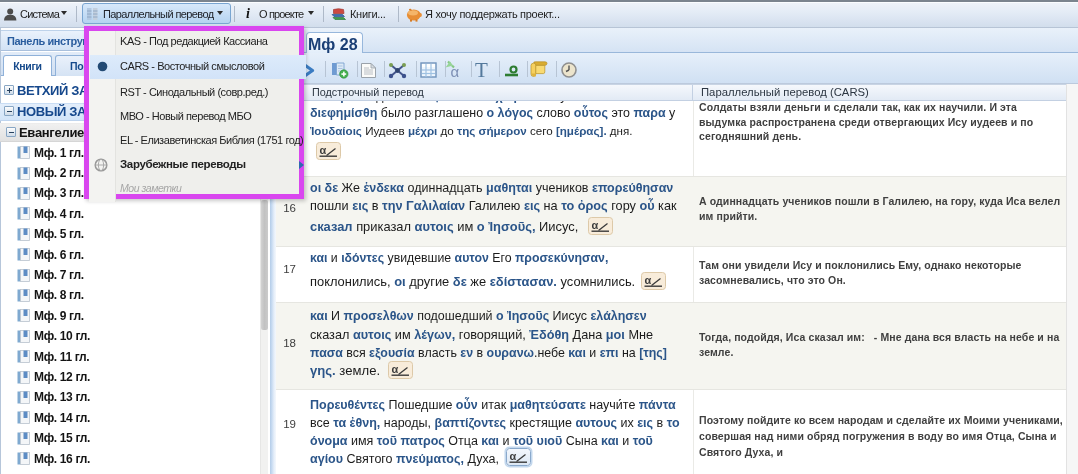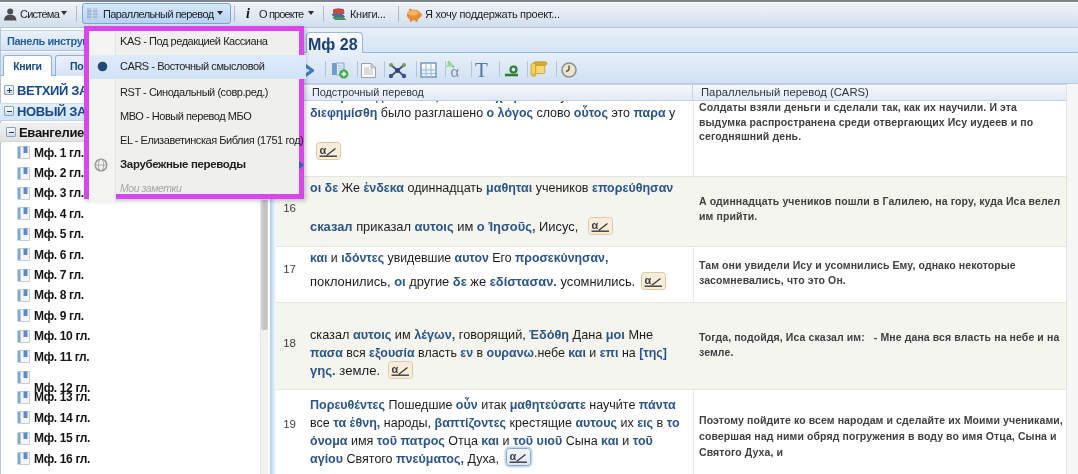--- a/index.html
+++ b/index.html
@@ -198,21 +198,21 @@
       <rect x="0.5" y="0.5" width="3" height="12" fill="#7fa9d0"></rect>
       <rect x="3.5" y="0.5" width="9" height="12" fill="#f4f6f8" stroke="#b9c2cc" stroke-width="0.8"></rect>
       <rect x="6.5" y="0.5" width="4" height="6.5" fill="#5d8cc4"></rect>
     </svg>
     <span class="chap" style="left:34px;top:349.6px">Мф. 11 гл.</span>
     <svg class="cicon" style="left:17px;top:370.5px" width="13" height="13" viewBox="0 0 13 13">
       <rect x="0.5" y="0.5" width="3" height="12" fill="#7fa9d0"></rect>
       <rect x="3.5" y="0.5" width="9" height="12" fill="#f4f6f8" stroke="#b9c2cc" stroke-width="0.8"></rect>
       <rect x="6.5" y="0.5" width="4" height="6.5" fill="#5d8cc4"></rect>
     </svg>
-    <span class="chap" style="left:34px;top:381px">Мф. 12 гл.</span>
+    <span class="chap" style="left:34px;top:370px">Мф. 12 гл.</span>
     <svg class="cicon" style="left:17px;top:390.9px" width="13" height="13" viewBox="0 0 13 13">
       <rect x="0.5" y="0.5" width="3" height="12" fill="#7fa9d0"></rect>
       <rect x="3.5" y="0.5" width="9" height="12" fill="#f4f6f8" stroke="#b9c2cc" stroke-width="0.8"></rect>
       <rect x="6.5" y="0.5" width="4" height="6.5" fill="#5d8cc4"></rect>
     </svg>
     <span class="chap" style="left:34px;top:390.4px">Мф. 13 гл.</span>
     <svg class="cicon" style="left:17px;top:411.29999999999995px" width="13" height="13" viewBox="0 0 13 13">
       <rect x="0.5" y="0.5" width="3" height="12" fill="#7fa9d0"></rect>
       <rect x="3.5" y="0.5" width="9" height="12" fill="#f4f6f8" stroke="#b9c2cc" stroke-width="0.8"></rect>
       <rect x="6.5" y="0.5" width="4" height="6.5" fill="#5d8cc4"></rect>
@@ -333,42 +333,45 @@
  <div class="grow alt" style="top:202px;height:87px"></div>
  <div class="grow" style="top:289px;height:185px;border-bottom:none"></div>
 
  <div class="vnum" style="top:101px">16</div>
  <div class="vnum" style="top:162px">17</div>
  <div class="vnum" style="top:236px">18</div>
  <div class="vnum" style="top:317px">19</div>
 
  <div class="gl" style="left:34px;top:-12px;font-size:12.4px"><span class="gk">εποίησαν</span> сделали <span class="gk">ως</span> как <span class="gk">εδιδάχθησαν.</span> научены. <span class="gk">Και</span> И</div>
  <div class="gl" style="left:34px;top:5px;font-size:12.45px"><span class="gk">διεφημίσθη</span> было разглашено <span class="gk">ο λόγος</span> слово <span class="gk">οὗτος</span> это <span class="gk">παρα</span> у</div>
+ <div class="gl" style="left:34px;top:23px;font-size:11.6px"><span class="gk">Ἰουδαίοις</span> Иудеев <span class="gk">μέχρι</span> до <span class="gk">της σήμερον</span> сего <span class="gk">[ημέρας].</span> дня.</div>
  <div class="abtn" style="left:40px;top:41px"><svg width="23" height="16">
         <text x="2.5" y="10.5" font-size="11" font-weight="bold" fill="#3a3a3a" font-family="Liberation Sans,sans-serif">α</text>
         <line x1="9.5" y1="12.5" x2="18.5" y2="5.5" stroke="#3a3a3a" stroke-width="1.3"></line>
         <line x1="2.5" y1="13.2" x2="20" y2="13.2" stroke="#3a3a3a" stroke-width="1.4"></line>
       </svg></div>
 
  <div class="gl" style="left:34px;top:80px;font-size:12.5px"><span class="gk">οι δε</span> Же <span class="gk">ἑνδεκα</span> одиннадцать <span class="gk">μαθηται</span> учеников <span class="gk">επορεύθησαν</span></div>
+ <div class="gl" style="left:34px;top:98px;font-size:12.7px">пошли <span class="gk">εις</span> в <span class="gk">την Γαλιλαίαν</span> Галилею <span class="gk">εις</span> на <span class="gk">το ὀρος</span> гору <span class="gk">οὗ</span> как</div>
  <div class="gl" style="left:34px;top:118px;font-size:12.9px"><span class="gk">сказал</span> приказал <span class="gk">αυτοις</span> им <span class="gk">ο Ἰησοῦς,</span> Иисус,</div>
  <div class="abtn" style="left:312px;top:116px"><svg width="23" height="16">
         <text x="2.5" y="10.5" font-size="11" font-weight="bold" fill="#3a3a3a" font-family="Liberation Sans,sans-serif">α</text>
         <line x1="9.5" y1="12.5" x2="18.5" y2="5.5" stroke="#3a3a3a" stroke-width="1.3"></line>
         <line x1="2.5" y1="13.2" x2="20" y2="13.2" stroke="#3a3a3a" stroke-width="1.4"></line>
       </svg></div>
 
  <div class="gl" style="left:34px;top:150px;font-size:12.3px"><span class="gk">και</span> и <span class="gk">ιδόντες</span> увидевшие <span class="gk">αυτον</span> Его <span class="gk">προσεκύνησαν,</span></div>
  <div class="gl" style="left:34px;top:173px;font-size:12.9px">поклонились, <span class="gk">οι</span> другие <span class="gk">δε</span> же <span class="gk">εδίστασαν.</span> усомнились.</div>
  <div class="abtn" style="left:365px;top:171px"><svg width="23" height="16">
         <text x="2.5" y="10.5" font-size="11" font-weight="bold" fill="#3a3a3a" font-family="Liberation Sans,sans-serif">α</text>
         <line x1="9.5" y1="12.5" x2="18.5" y2="5.5" stroke="#3a3a3a" stroke-width="1.3"></line>
         <line x1="2.5" y1="13.2" x2="20" y2="13.2" stroke="#3a3a3a" stroke-width="1.4"></line>
       </svg></div>
 
+ <div class="gl" style="left:34px;top:208px;font-size:12.45px"><span class="gk">και</span> И <span class="gk">προσελθων</span> подошедший <span class="gk">ο Ἰησοῦς</span> Иисус <span class="gk">ελάλησεν</span></div>
  <div class="gl" style="left:34px;top:245px;font-size:12.4px"><span class="gk">πασα</span> вся <span class="gk">εξουσία</span> власть <span class="gk">εν</span> в <span class="gk">ουρανω</span>.небе <span class="gk">και</span> и <span class="gk">επι</span> на <span class="gk">[της]</span></div>
  <div class="gl" style="left:34px;top:227px;font-size:12.7px">сказал <span class="gk">αυτοις</span> им <span class="gk">λέγων,</span> говорящий, <span class="gk">Ἐδόθη</span> Дана <span class="gk">μοι</span> Мне</div>
  <div class="gl" style="left:34px;top:262px;font-size:13.1px"><span class="gk">γης.</span> земле.</div>
  <div class="abtn" style="left:112px;top:260px"><svg width="23" height="16">
         <text x="2.5" y="10.5" font-size="11" font-weight="bold" fill="#3a3a3a" font-family="Liberation Sans,sans-serif">α</text>
         <line x1="9.5" y1="12.5" x2="18.5" y2="5.5" stroke="#3a3a3a" stroke-width="1.3"></line>
         <line x1="2.5" y1="13.2" x2="20" y2="13.2" stroke="#3a3a3a" stroke-width="1.4"></line>
       </svg></div>
 
  <div class="gl" style="left:34px;top:297px;font-size:12.5px"><span class="gk">Πορευθέντες</span> Пошедшие <span class="gk">οὖν</span> итак <span class="gk">μαθητεύσατε</span> научи́те <span class="gk">πάντα</span></div>
@@ -381,21 +384,21 @@
         <line x1="2.5" y1="13.2" x2="20" y2="13.2" stroke="#3a3a3a" stroke-width="1.4"></line>
       </svg></div>
 
  <div class="rl" style="left:423px;top:0px">Солдаты взяли деньги и сделали так, как их научили. И эта</div>
  <div class="rl" style="left:423px;top:15px">выдумка распространена среди отвергающих Ису иудеев и по</div>
  <div class="rl" style="left:423px;top:29px">сегодняшний день.</div>
 
  <div class="rl" style="left:423px;top:94px">А одиннадцать учеников пошли в Галилею, на гору, куда Иса велел</div>
  <div class="rl" style="left:423px;top:109px">им прийти.</div>
 
- <div class="rl" style="left:423px;top:158px">Там они увидели Ису и усомнились Ему, однако некоторые</div>
+ <div class="rl" style="left:423px;top:158px">Там они увидели Ису и поклонились Ему, однако некоторые</div>
  <div class="rl" style="left:423px;top:173px">засомневались, что это Он.</div>
 
  <div class="rl" style="left:423px;top:230px">Тогда, подойдя, Иса сказал им:&nbsp;&nbsp; - Мне дана вся власть на небе и на</div>
  <div class="rl" style="left:423px;top:245px">земле.</div>
 
  <div class="rl" style="left:423px;top:313px">Поэтому пойдите ко всем народам и сделайте их Моими учениками,</div>
  <div class="rl" style="left:423px;top:329px">совершая над ними обряд погружения в воду во имя Отца, Сына и</div>
  <div class="rl" style="left:423px;top:345px">Святого Духа, и</div>
 </div>
 

